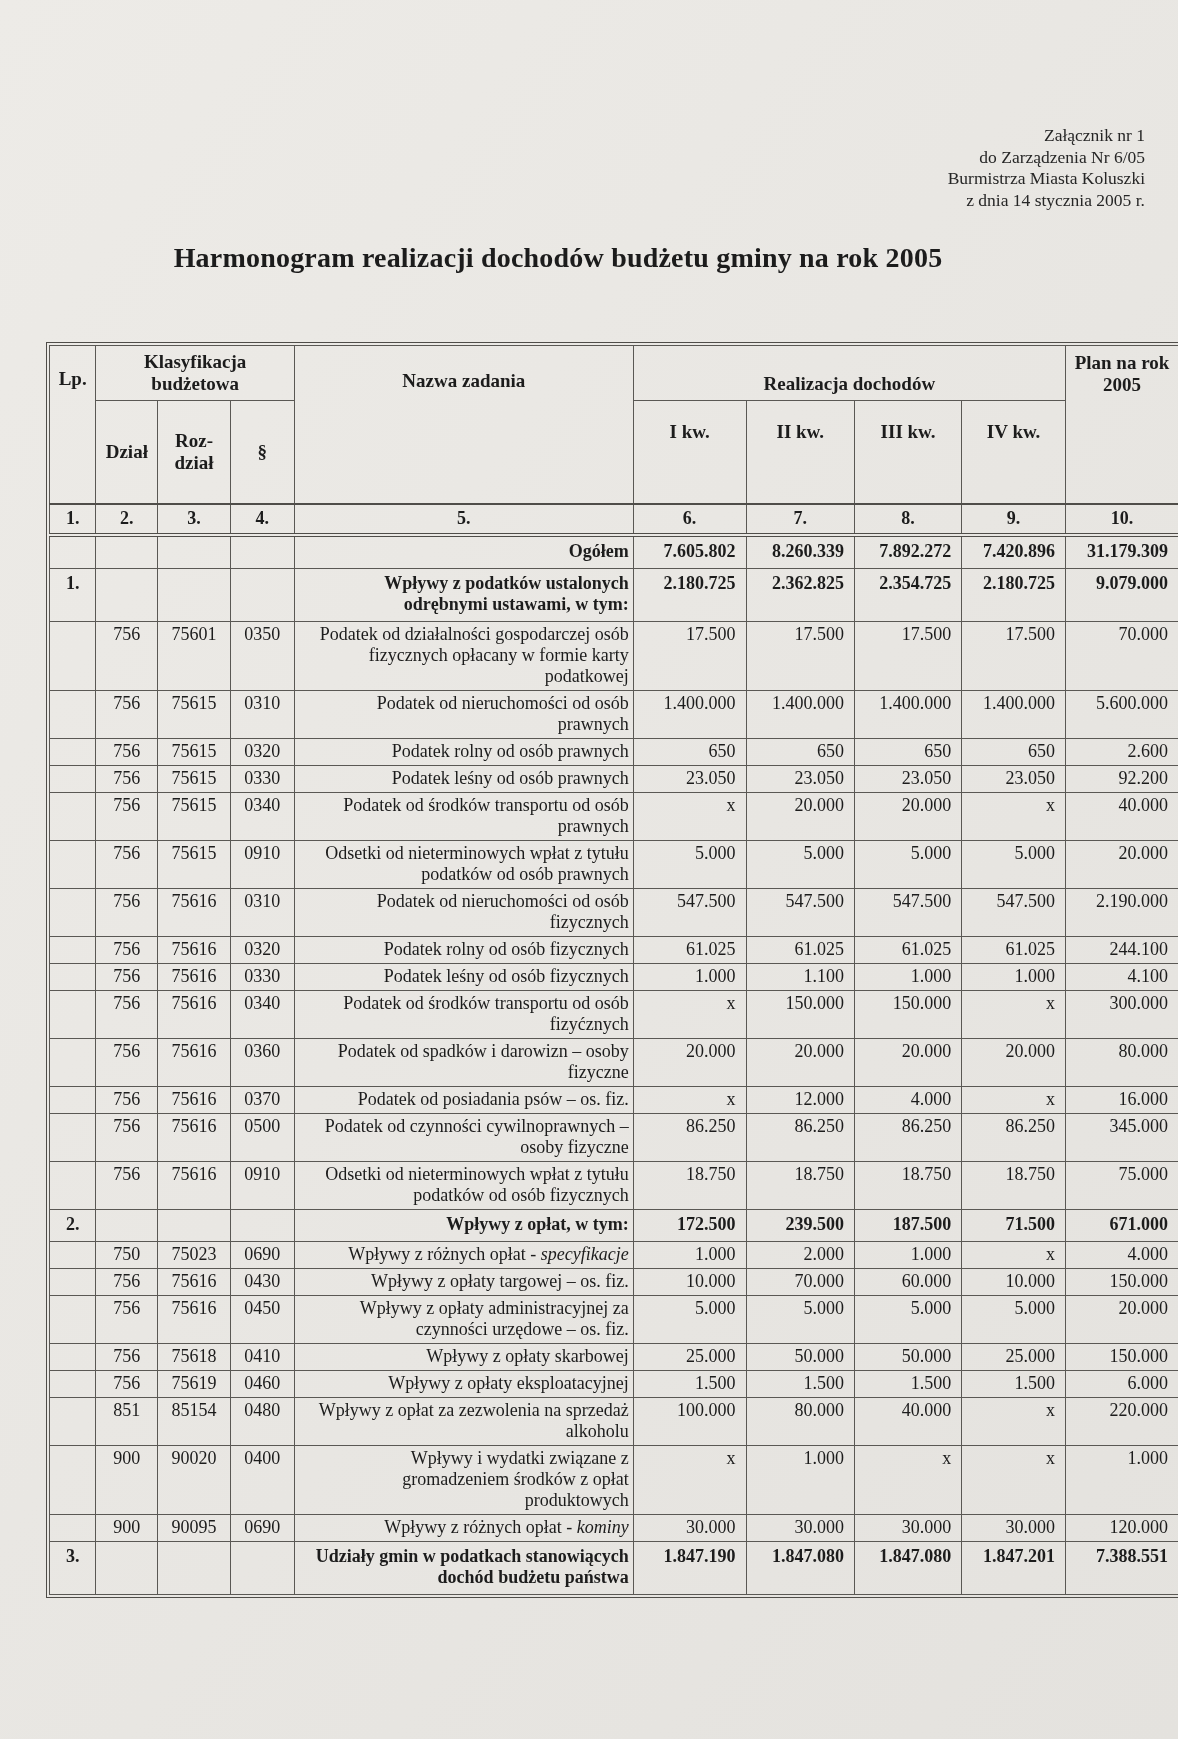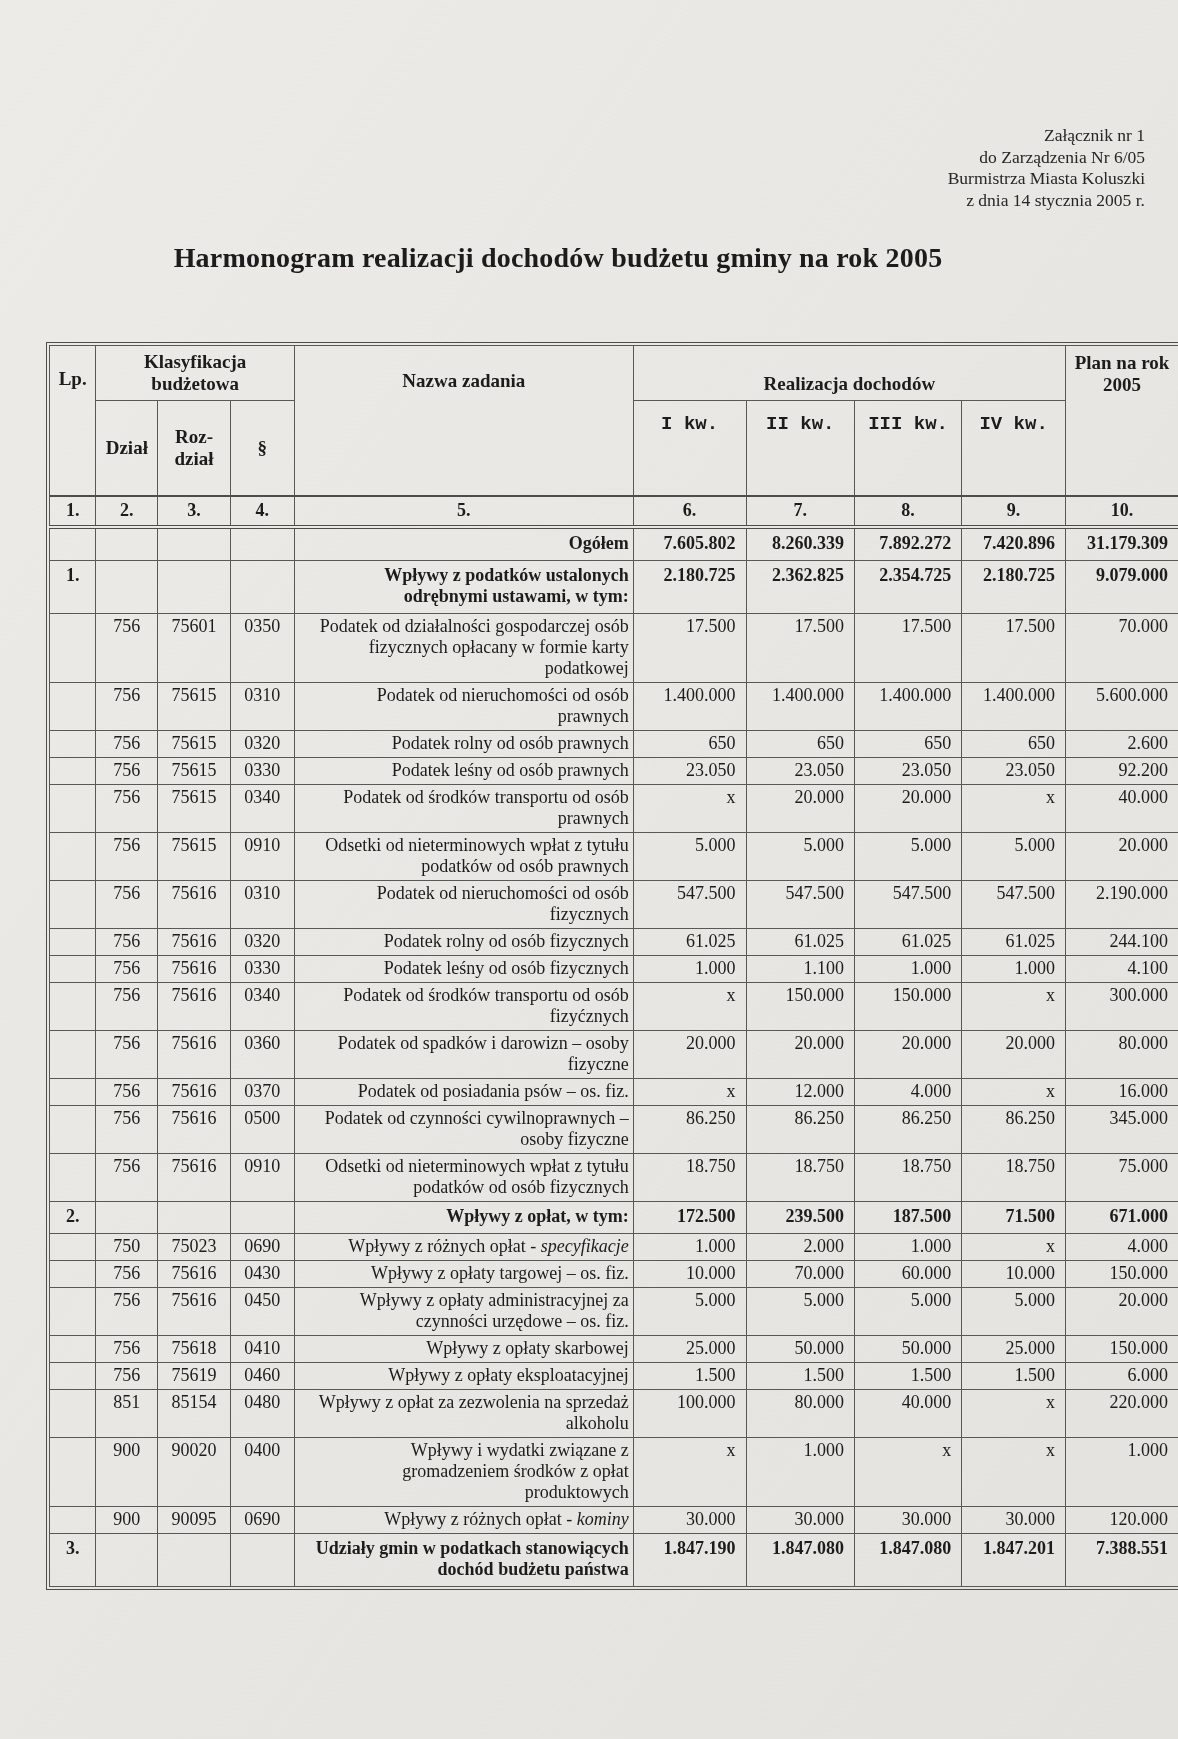--- a/index.html
+++ b/index.html
@@ -28,21 +28,21 @@
   }
   th, td { border:1px solid #5a5854; overflow:hidden; }
   thead th { font-size:19px; font-weight:bold; line-height:22px; padding:2px 3px; }
   .h-lp        { vertical-align:top; padding-top:22px; }
   .h-klas      { height:50px; vertical-align:middle; }
   .h-nazwa     { vertical-align:top; padding-top:24px; }
   .h-real      { vertical-align:bottom; padding-bottom:5px; }
   .h-plan      { vertical-align:top; padding-top:6px;margin-top:32px; }
   .sub th      { height:80px; }
   .h-code      { vertical-align:middle; }
-  .h-kw        { vertical-align:top; padding-top:12px;font-family:Liberation Mono, monospace; }
+  .h-kw        { vertical-align:top; padding-top:20px; }
   .colnums td {
     border-top:2px solid #4f4d49; border-bottom:4px double #4f4d49;
     text-align:center; font-weight:bold; font-size:18px; padding:3px 0 4px;
   }
   tbody td { font-size:18px; line-height:21px; padding:2px 6px 3px; vertical-align:top; }
   .c-lp   { text-align:center; padding-top:3px; }
   .c-code { text-align:center; }
   .c-name { text-align:right; padding-left:8px; padding-right:4px; }
   .c-val  { text-align:right; padding-right:10px; }
   .total-row td { padding-top:22px; padding-bottom:20px; }

